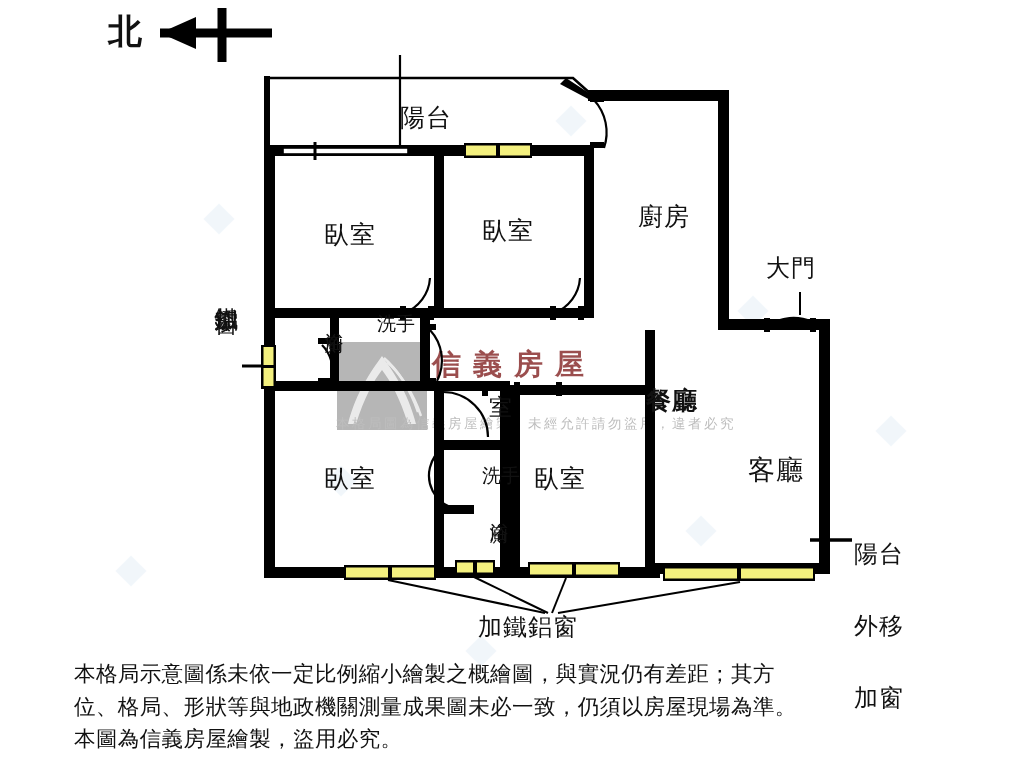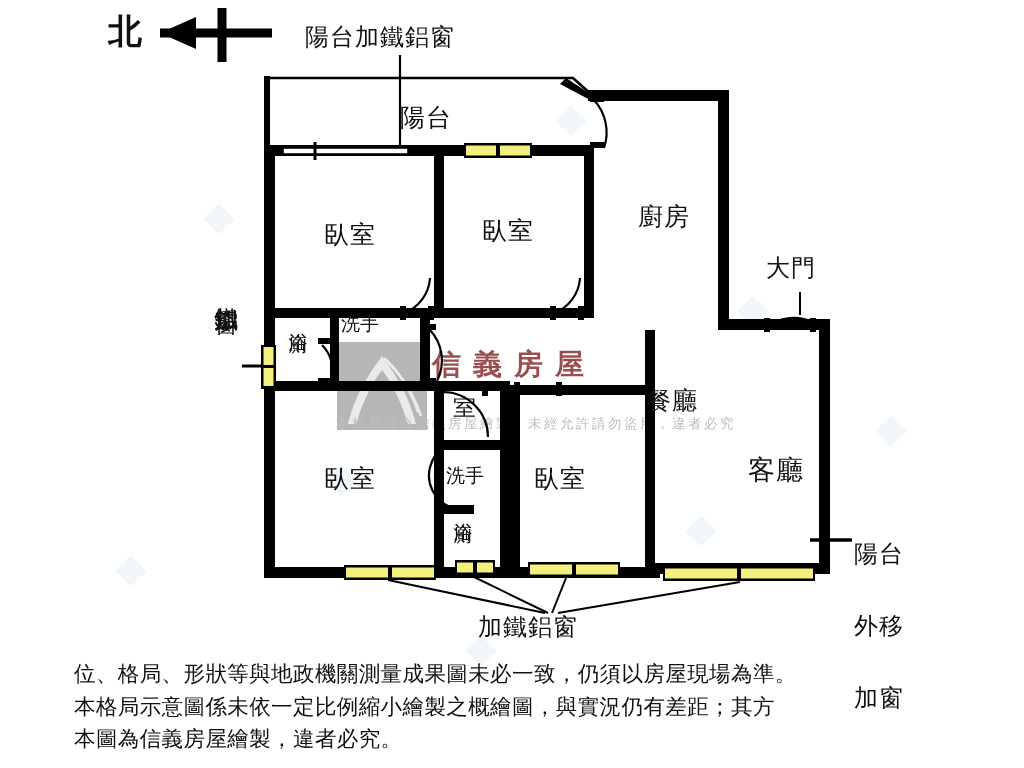--- a/index.html
+++ b/index.html
@@ -3,21 +3,21 @@
 <meta charset="utf-8">
 <style>
   html,body{margin:0;padding:0;background:#ffffff;}
   body{width:1024px;height:768px;overflow:hidden;
        font-family:"DejaVu Sans","Liberation Sans",sans-serif;color:#000;}
   #stage{position:relative;width:1024px;height:768px;}
   svg{position:absolute;left:0;top:0;}
   .cjk{font-family:"DejaVu Sans","Liberation Sans",sans-serif;}
   .lbl{position:absolute;white-space:pre;line-height:1.0;color:#111;}
   .roomlbl{font-size:25px;letter-spacing:1px;}
-  .smalllbl{font-size:19px;letter-spacing:0px;}
+  .smalllbl{font-size:19px;letter-spacing:0px;margin-left:36px;}
   .annot{font-size:24px;letter-spacing:1px;}
   .vert{writing-mode:vertical-rl;text-orientation:upright;line-height:1.05;}
   .north{font-size:34px;font-weight:bold;}
   .disclaimer{position:absolute;left:74px;top:658px;width:890px;
      font-size:21.5px;line-height:1.52;letter-spacing:0.4px;color:#111;}
   .wm-logo{position:absolute;background:#9a9a9a;opacity:.72;}
   .wm-text{position:absolute;color:#7f1d1d;opacity:.78;font-size:29px;
      font-weight:bold;letter-spacing:12px;white-space:nowrap;font-family:Liberation Mono, monospace;}
   .wm-sub{position:absolute;color:#bdbdbd;font-size:13.5px;letter-spacing:2.5px;white-space:nowrap;}
   .wm-diamond{position:absolute;opacity:.10;}
@@ -213,21 +213,20 @@
       <line x1="740" y1="582" x2="558" y2="613"></line>
     </g>
 
     <line x1="810" y1="540" x2="852" y2="540" stroke="#000" stroke-width="3.4"></line>
 
     <line x1="800" y1="292" x2="800" y2="315" stroke="#000" stroke-width="2"></line>
   </svg>
 
   <div class="lbl north cjk" style="left:108px;top:14px;">北</div>
 
-  <div class="lbl annot cjk" style="left:305px;top:25px;">陽台加鐵鋁窗</div>
 
   <div class="lbl annot cjk vert" style="left:213px;top:288px;height:160px;">加鐵鋁窗</div>
 
   <div class="lbl annot cjk" style="left:478px;top:615px;">加鐵鋁窗</div>
 
   <div class="lbl annot cjk" style="left:766px;top:258px;font-family:Liberation Mono, monospace;">大門</div>
 
   <div class="lbl annot cjk" style="left:854px;top:470px;text-align:left;">
     
     <div>陽台</div>
@@ -243,22 +242,22 @@
   <div class="lbl smalllbl cjk vert" style="left:288px;top:318px;height:66px;">浴廁</div>
   <div class="lbl smalllbl cjk" style="left:341px;top:314px;">洗手</div>
 
   <div class="lbl smalllbl cjk" style="left:453px;top:396px;font-size:23px;">室</div>
 
   <div class="lbl roomlbl cjk" style="left:324px;top:466px;">臥室</div>
   <div class="lbl smalllbl cjk" style="left:446px;top:466px;">洗手</div>
   <div class="lbl smalllbl cjk vert" style="left:453px;top:508px;height:62px;">浴廁</div>
   <div class="lbl roomlbl cjk" style="left:534px;top:466px;">臥室</div>
 
-  <div class="lbl roomlbl cjk" style="left:646px;top:388px;">餐廳</div>
+  <div class="lbl roomlbl cjk" style="left:646px;top:388px;font-weight:bold;">餐廳</div>
   <div class="lbl roomlbl cjk" style="left:706px;top:456px;font-size:27px;margin-left:42px;">客廳</div>
 
   <div class="disclaimer cjk">
+    <div>本格局示意圖係未依一定比例縮小繪製之概繪圖，與實況仍有差距；其方</div>
     <div>位、格局、形狀等與地政機關測量成果圖未必一致，仍須以房屋現場為準。</div>
-    <div>本格局示意圖係未依一定比例縮小繪製之概繪圖，與實況仍有差距；其方</div>
-    <div>本圖為信義房屋繪製，違者必究。</div>
+    <div>本圖為信義房屋繪製，盜用必究。</div>
   </div>
 
 </div>
 
 </body></html>

